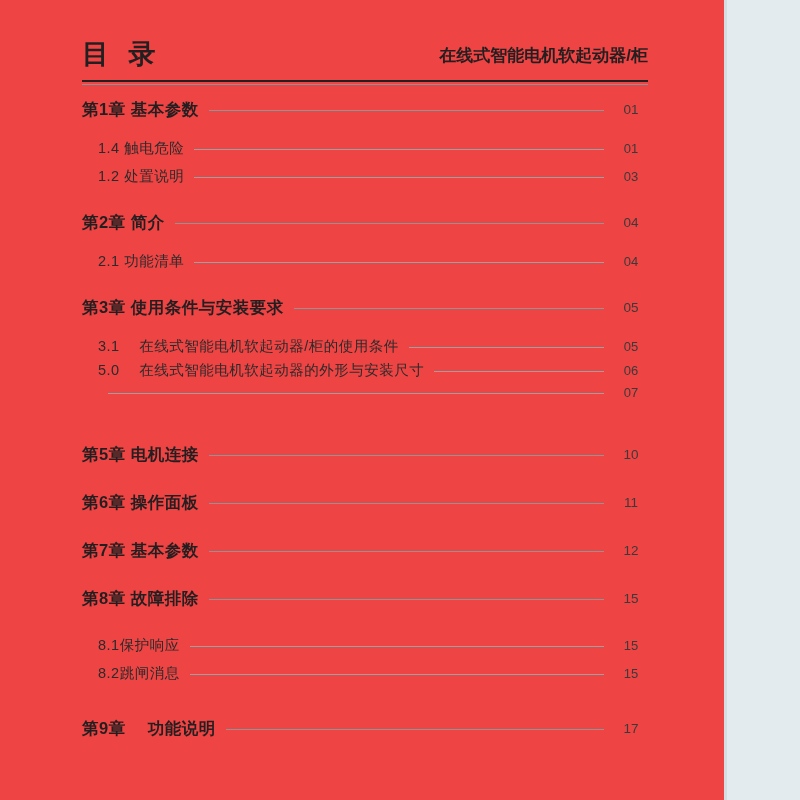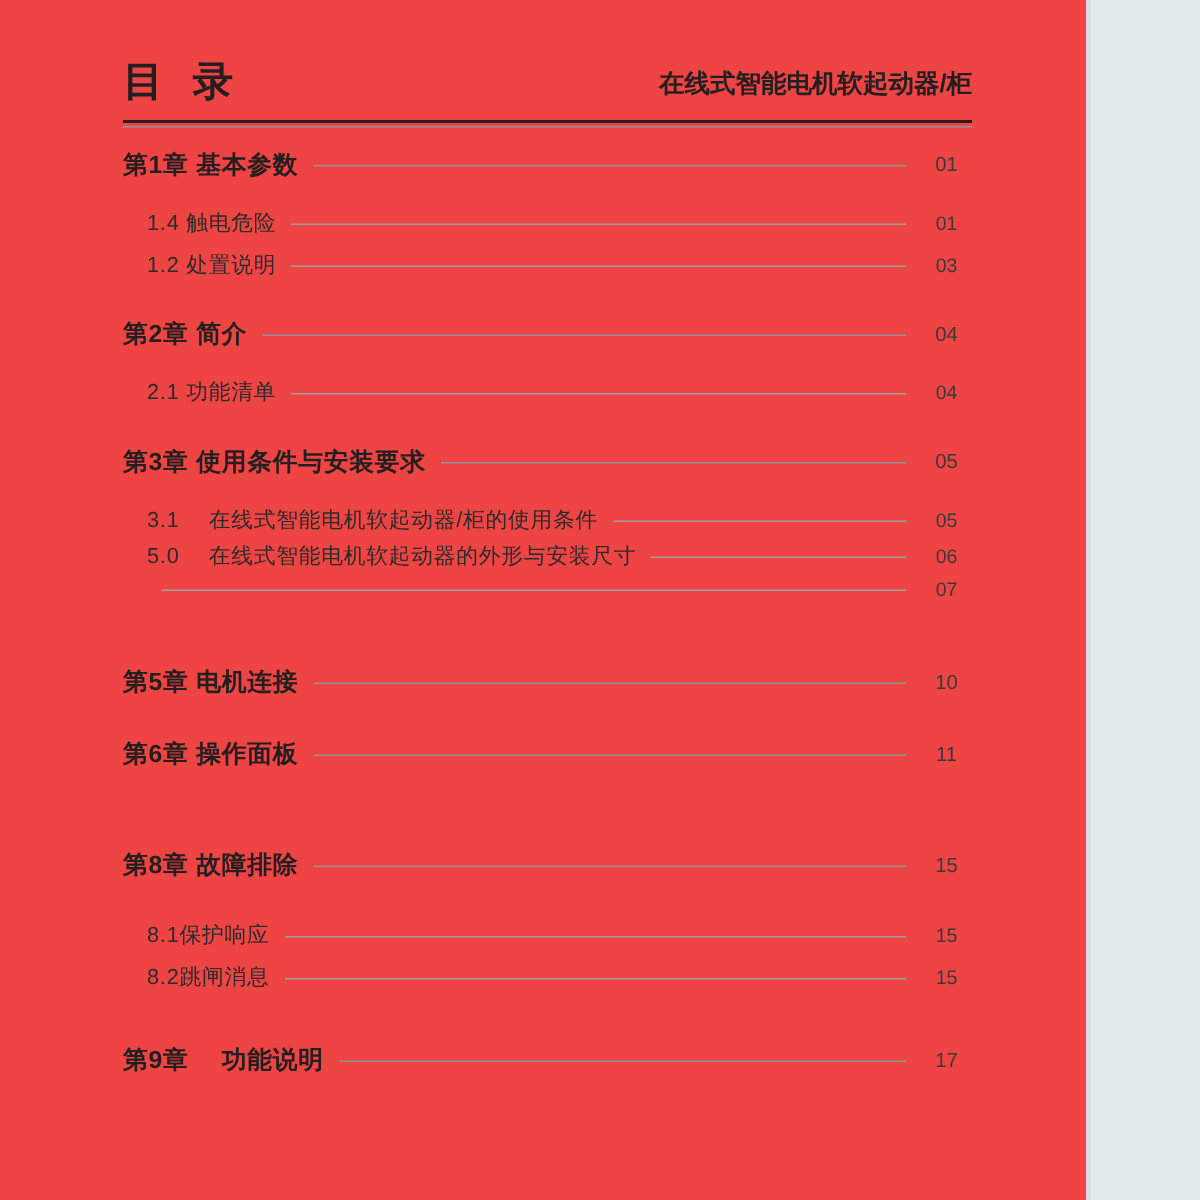--- a/index.html
+++ b/index.html
@@ -221,20 +221,25 @@
     <div class="gap-lg"></div>
 
     <div class="entry lvl-chapter">
       <span class="label">第6章  操作面板</span>
       <span class="leader"></span>
       <span class="pagenum">11</span>
     </div>
 
     <div class="gap-lg"></div>
 
+    <div class="entry lvl-chapter">
+      <span class="label">第7章  基本参数</span>
+      <span class="leader"></span>
+      <span class="pagenum">12</span>
+    </div>
 
     <div class="gap-lg"></div>
 
     <div class="entry lvl-chapter">
       <span class="label">第8章  故障排除</span>
       <span class="leader"></span>
       <span class="pagenum">15</span>
     </div>
     <div class="gap-lg"></div>
     <div class="entry lvl-section">

